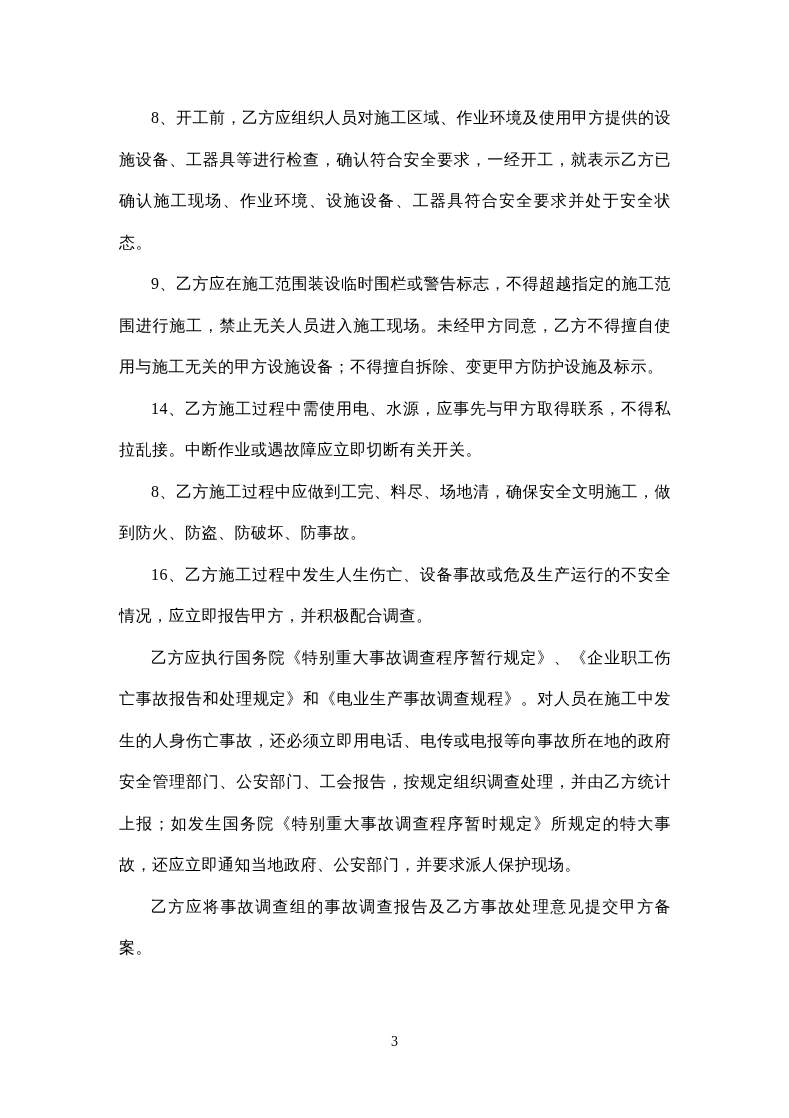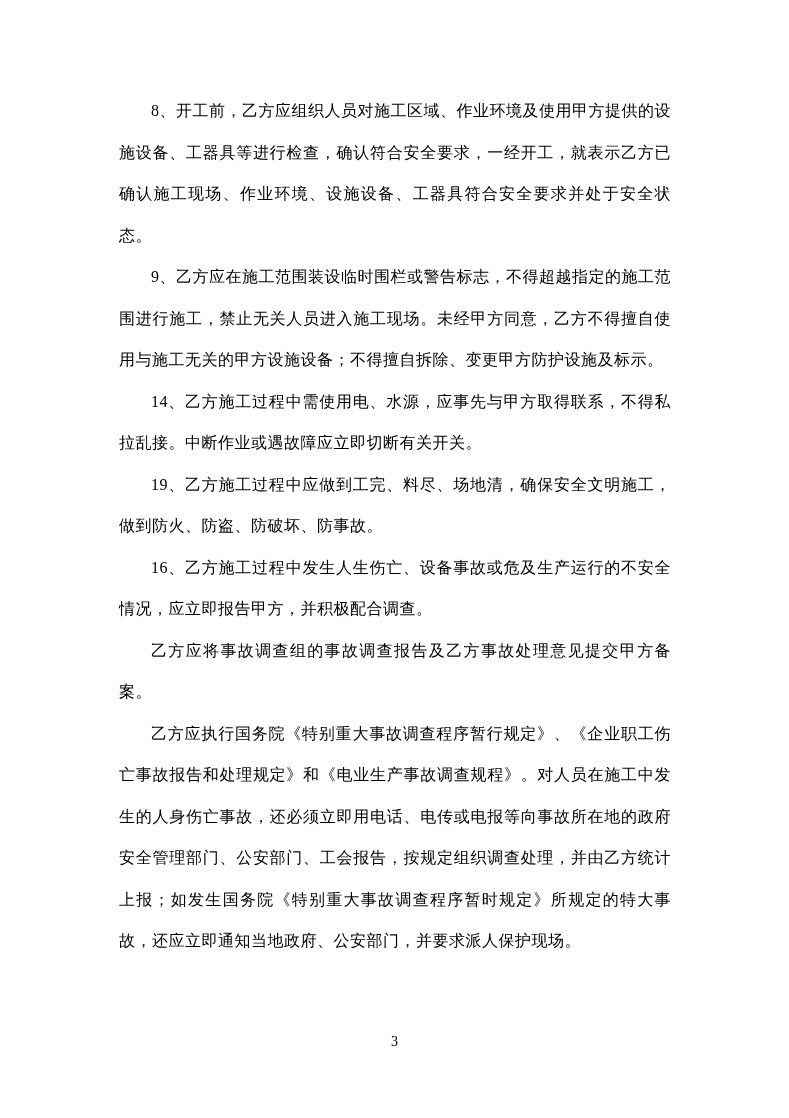--- a/index.html
+++ b/index.html
@@ -15,21 +15,21 @@
   .page {
     position: relative;
     width: 789px;
     height: 1118px;
     background: #ffffff;
     overflow: hidden;
   }
   .doc-body {
     position: absolute;
     left: 119px;
-    top: 90px;
+    top: 97px;
     width: 552px;
     color: #000000;
   }
   .para {
     margin: 0;
     font-size: 16px;
     line-height: 41.5px;
     text-align: justify;
     text-indent: 2em;
     color: #000000;
@@ -48,19 +48,19 @@
   }
 </style>
 </head>
 <body>
 
 <div class="page">
   <div class="doc-body">
       <p class="para">8、开工前，乙方应组织人员对施工区域、作业环境及使用甲方提供的设施设备、工器具等进行检查，确认符合安全要求，一经开工，就表示乙方已确认施工现场、作业环境、设施设备、工器具符合安全要求并处于安全状态。</p>
       <p class="para">9、乙方应在施工范围装设临时围栏或警告标志，不得超越指定的施工范围进行施工，禁止无关人员进入施工现场。未经甲方同意，乙方不得擅自使用与施工无关的甲方设施设备；不得擅自拆除、变更甲方防护设施及标示。</p>
       <p class="para">14、乙方施工过程中需使用电、水源，应事先与甲方取得联系，不得私拉乱接。中断作业或遇故障应立即切断有关开关。</p>
-      <p class="para">19、乙方施工过程中应做到工完、料尽、场地清，确保安全文明施工，做到防火、防盗、防破坏、防事故。</p>
+      <p class="para">8、乙方施工过程中应做到工完、料尽、场地清，确保安全文明施工，做到防火、防盗、防破坏、防事故。</p>
       <p class="para">16、乙方施工过程中发生人生伤亡、设备事故或危及生产运行的不安全情况，应立即报告甲方，并积极配合调查。</p>
+      <p class="para">乙方应执行国务院《特别重大事故调查程序暂行规定》、《企业职工伤亡事故报告和处理规定》和《电业生产事故调查规程》。对人员在施工中发生的人身伤亡事故，还必须立即用电话、电传或电报等向事故所在地的政府安全管理部门、公安部门、工会报告，按规定组织调查处理，并由乙方统计上报；如发生国务院《特别重大事故调查程序暂时规定》所规定的特大事故，还应立即通知当地政府、公安部门，并要求派人保护现场。</p>
       <p class="para">乙方应将事故调查组的事故调查报告及乙方事故处理意见提交甲方备案。</p>
-      <p class="para">乙方应执行国务院《特别重大事故调查程序暂行规定》、《企业职工伤亡事故报告和处理规定》和《电业生产事故调查规程》。对人员在施工中发生的人身伤亡事故，还必须立即用电话、电传或电报等向事故所在地的政府安全管理部门、公安部门、工会报告，按规定组织调查处理，并由乙方统计上报；如发生国务院《特别重大事故调查程序暂时规定》所规定的特大事故，还应立即通知当地政府、公安部门，并要求派人保护现场。</p>
     </div>
   <div class="footer">3</div>
 </div>
 
 </body></html>

